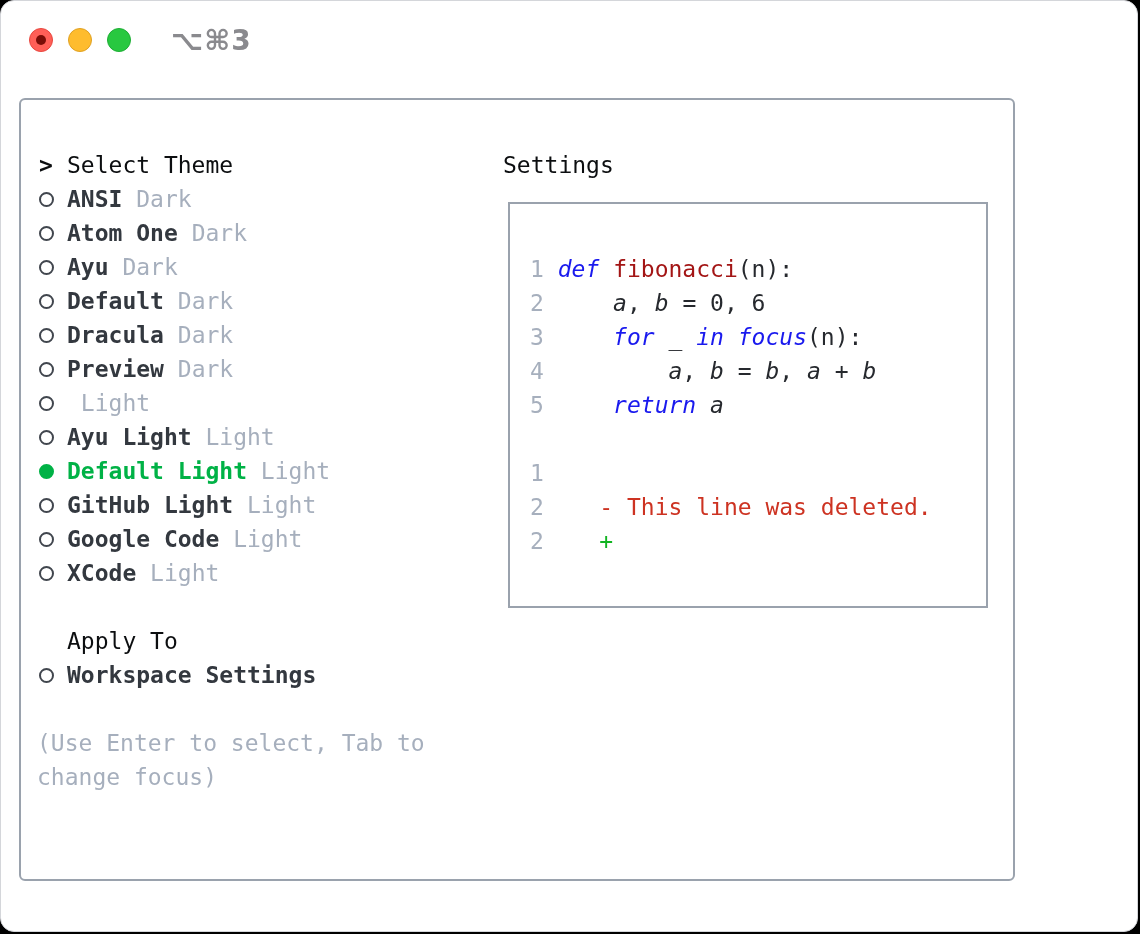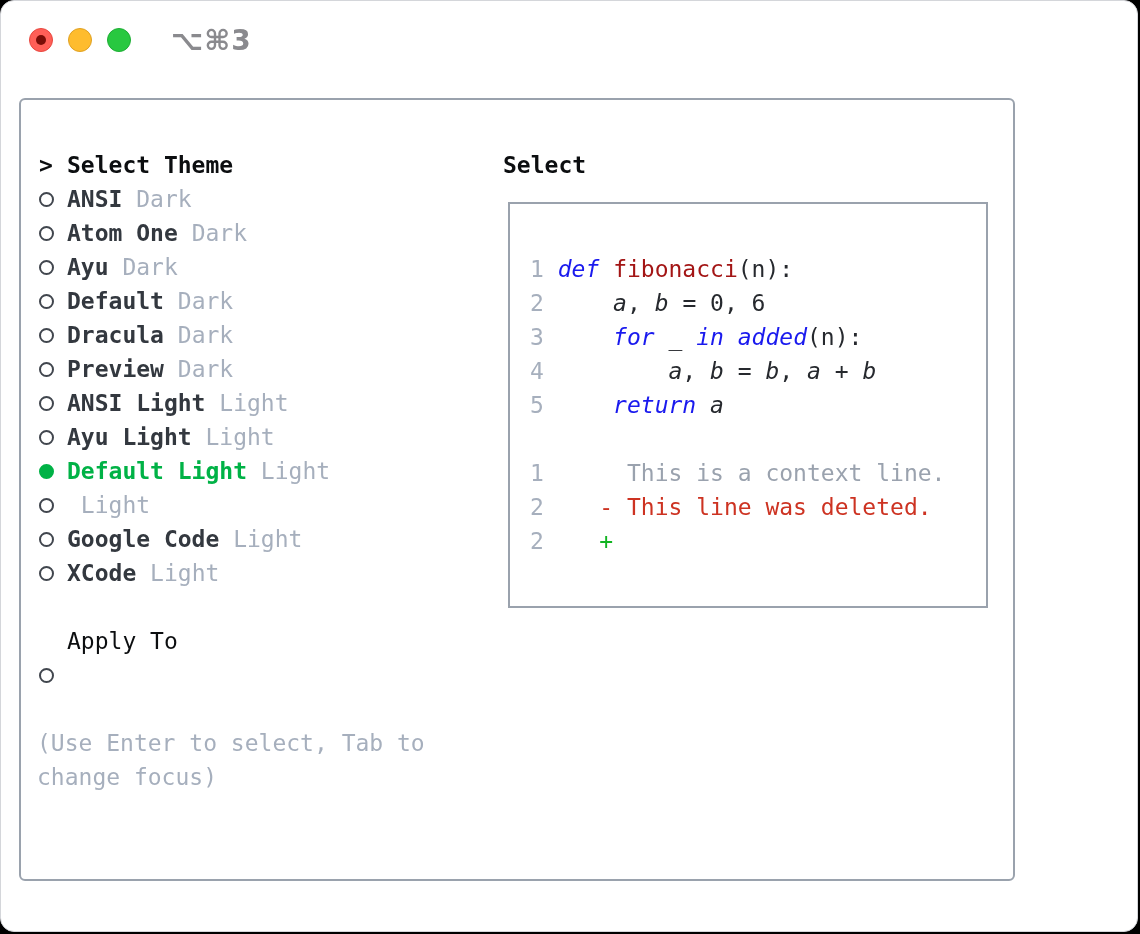--- a/index.html
+++ b/index.html
@@ -23,21 +23,21 @@
     margin-left:18px;margin-top:19px;width:996px;height:783px;box-sizing:border-box;
     border:2px solid var(--border);border-radius:6px;
     padding:48px 0 0 18px;display:flex;
     font-size:23px;line-height:34px;color:var(--text);
   }
   .row{height:34px;display:flex;align-items:center;white-space:pre;}
   .spacer{height:34px;}
   
   .left{width:464px;flex:none;}
   .cursor{display:inline-block;width:28px;color:var(--ink);font-weight:bold;}
-  .hdr{color:var(--ink);font-weight:bold;text-align:center;}
+  .hdr{color:var(--ink);font-weight:normal;text-align:center;}
   .subhdr{color:var(--ink);padding-left:28px;}
   .radio{flex:none;width:15px;height:15px;border-radius:50%;border:2px solid #41464e;
     box-sizing:border-box;margin-right:13px;background:transparent;}
   .option.selected .radio{background:var(--accent);border-color:var(--accent);}
   .option .lbl{color:var(--text);font-weight:bold;}
   .option.selected .lbl{color:var(--accent);}
   .variant{color:var(--muted);}
   .help{margin-left:-2px;max-width:29ch;color:var(--muted);white-space:normal;}
   
   .right{flex:1;}
@@ -74,52 +74,52 @@
       <div class="row">
         <span class="cursor">&gt;</span><span class="hdr">Select Theme</span>
       </div>
       <div id="theme-items">
           <div class="row option"><span class="radio"></span><span class="lbl">ANSI</span><span class="variant"> Dark</span></div>
           <div class="row option"><span class="radio"></span><span class="lbl">Atom One</span><span class="variant"> Dark</span></div>
           <div class="row option"><span class="radio"></span><span class="lbl">Ayu</span><span class="variant"> Dark</span></div>
           <div class="row option"><span class="radio"></span><span class="lbl">Default</span><span class="variant"> Dark</span></div>
           <div class="row option"><span class="radio"></span><span class="lbl">Dracula</span><span class="variant"> Dark</span></div>
           <div class="row option"><span class="radio"></span><span class="lbl">Preview</span><span class="variant"> Dark</span></div>
-          <div class="row option"><span class="radio"></span><span class="lbl">ANSI Light</span><span class="variant"> Light</span></div>
+          <div class="row option"><span class="radio"></span><span class="variant"> Light</span></div>
           <div class="row option"><span class="radio"></span><span class="lbl">Ayu Light</span><span class="variant"> Light</span></div>
           <div class="row option selected"><span class="radio"></span><span class="lbl">Default Light</span><span class="variant"> Light</span></div>
-          <div class="row option"><span class="radio"></span><span class="variant"> Light</span></div>
+          <div class="row option"><span class="radio"></span><span class="lbl">GitHub Light</span><span class="variant"> Light</span></div>
           <div class="row option"><span class="radio"></span><span class="lbl">Google Code</span><span class="variant"> Light</span></div>
           <div class="row option"><span class="radio"></span><span class="lbl">XCode</span><span class="variant"> Light</span></div>
         </div>
       <div class="spacer"></div>
       <div class="row">
         <span class="subhdr">Apply To</span>
       </div>
       <div id="apply-items">
-          <div class="row option"><span class="radio"></span></div>
+          <div class="row option"><span class="radio"></span><span class="lbl">Workspace Settings</span></div>
         </div>
       <div class="spacer"></div>
       <div class="help">(Use Enter to select, Tab to change focus)</div>
     </div>
 
     <div class="right">
       <div class="row">
-        <span class="hdr">Select</span>
+        <span class="hdr">Settings</span>
       </div>
       <div class="preview-box">
         <div id="code-lines">
             <div class="row"><span class="ln">1</span><span class="pl"> </span><span class="kw">def</span><span class="pl"> </span><span class="fn">fibonacci</span><span class="pl">(n):</span></div>
             <div class="row"><span class="ln">2</span><span class="pl"> </span><span class="pl">    </span><span class="var">a</span><span class="pl">, </span><span class="var">b</span><span class="pl"> = 0, 6</span></div>
-            <div class="row"><span class="ln">3</span><span class="pl"> </span><span class="pl">    </span><span class="kw">for</span><span class="pl"> _ </span><span class="kw">in</span><span class="pl"> </span><span class="kw">added</span><span class="pl">(n):</span></div>
+            <div class="row"><span class="ln">3</span><span class="pl"> </span><span class="pl">    </span><span class="kw">for</span><span class="pl"> _ </span><span class="kw">in</span><span class="pl"> </span><span class="kw">focus</span><span class="pl">(n):</span></div>
             <div class="row"><span class="ln">4</span><span class="pl"> </span><span class="pl">        </span><span class="var">a</span><span class="pl">, </span><span class="var">b</span><span class="pl"> = </span><span class="var">b</span><span class="pl">, </span><span class="var">a</span><span class="pl"> + </span><span class="var">b</span></div>
             <div class="row"><span class="ln">5</span><span class="pl"> </span><span class="pl">    </span><span class="kw">return</span><span class="pl"> </span><span class="var">a</span></div>
           </div>
         <div class="row"></div>
         <div id="diff-lines">
-            <div class="row diff-context"><span class="ln">1</span><span class="pl">    </span><span class="sign">  </span><span class="txt">This is a context line.</span></div>
+            <div class="row diff-context"><span class="ln">1</span><span class="pl">    </span><span class="sign">  </span></div>
             <div class="row diff-deleted"><span class="ln">2</span><span class="pl">    </span><span class="sign">- </span><span class="txt">This line was deleted.</span></div>
             <div class="row diff-added"><span class="ln">2</span><span class="pl">    </span><span class="sign">+ </span></div>
           </div>
       </div>
     </div>
   </div>
 </div>
 
 </body></html>

